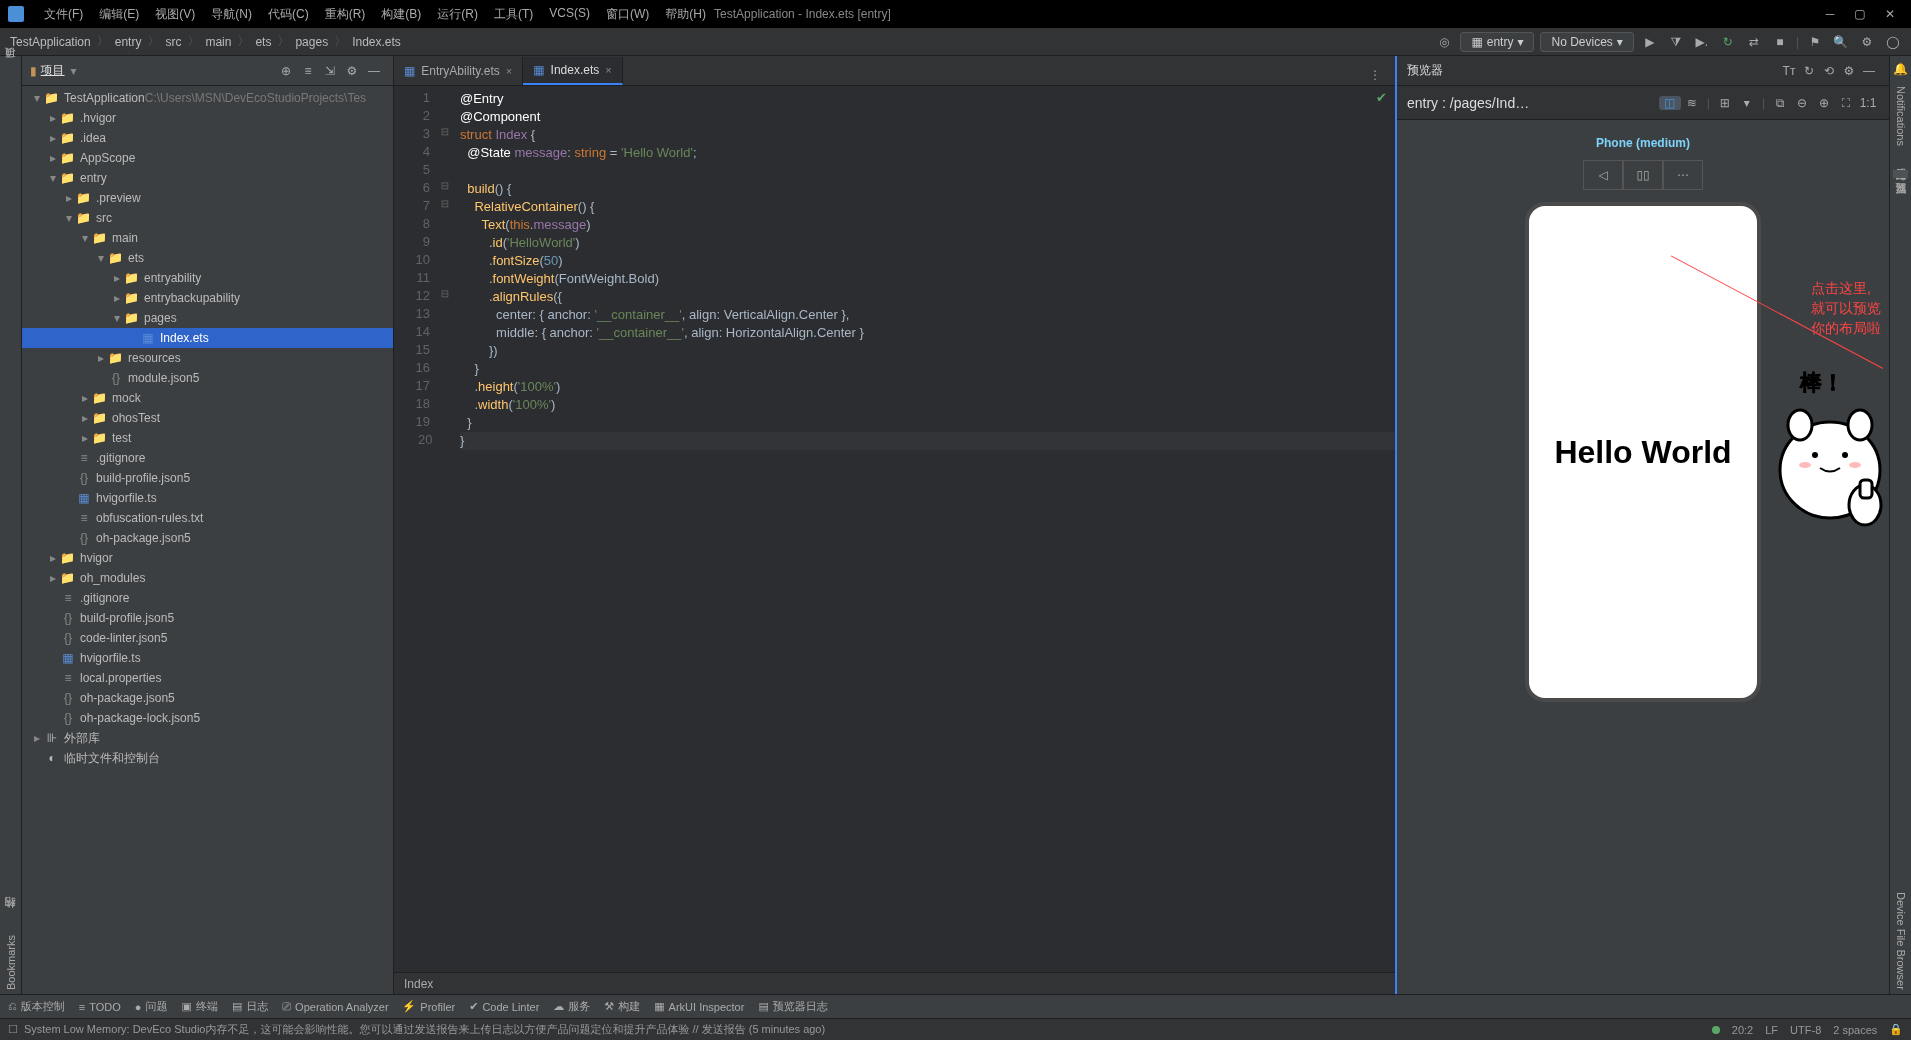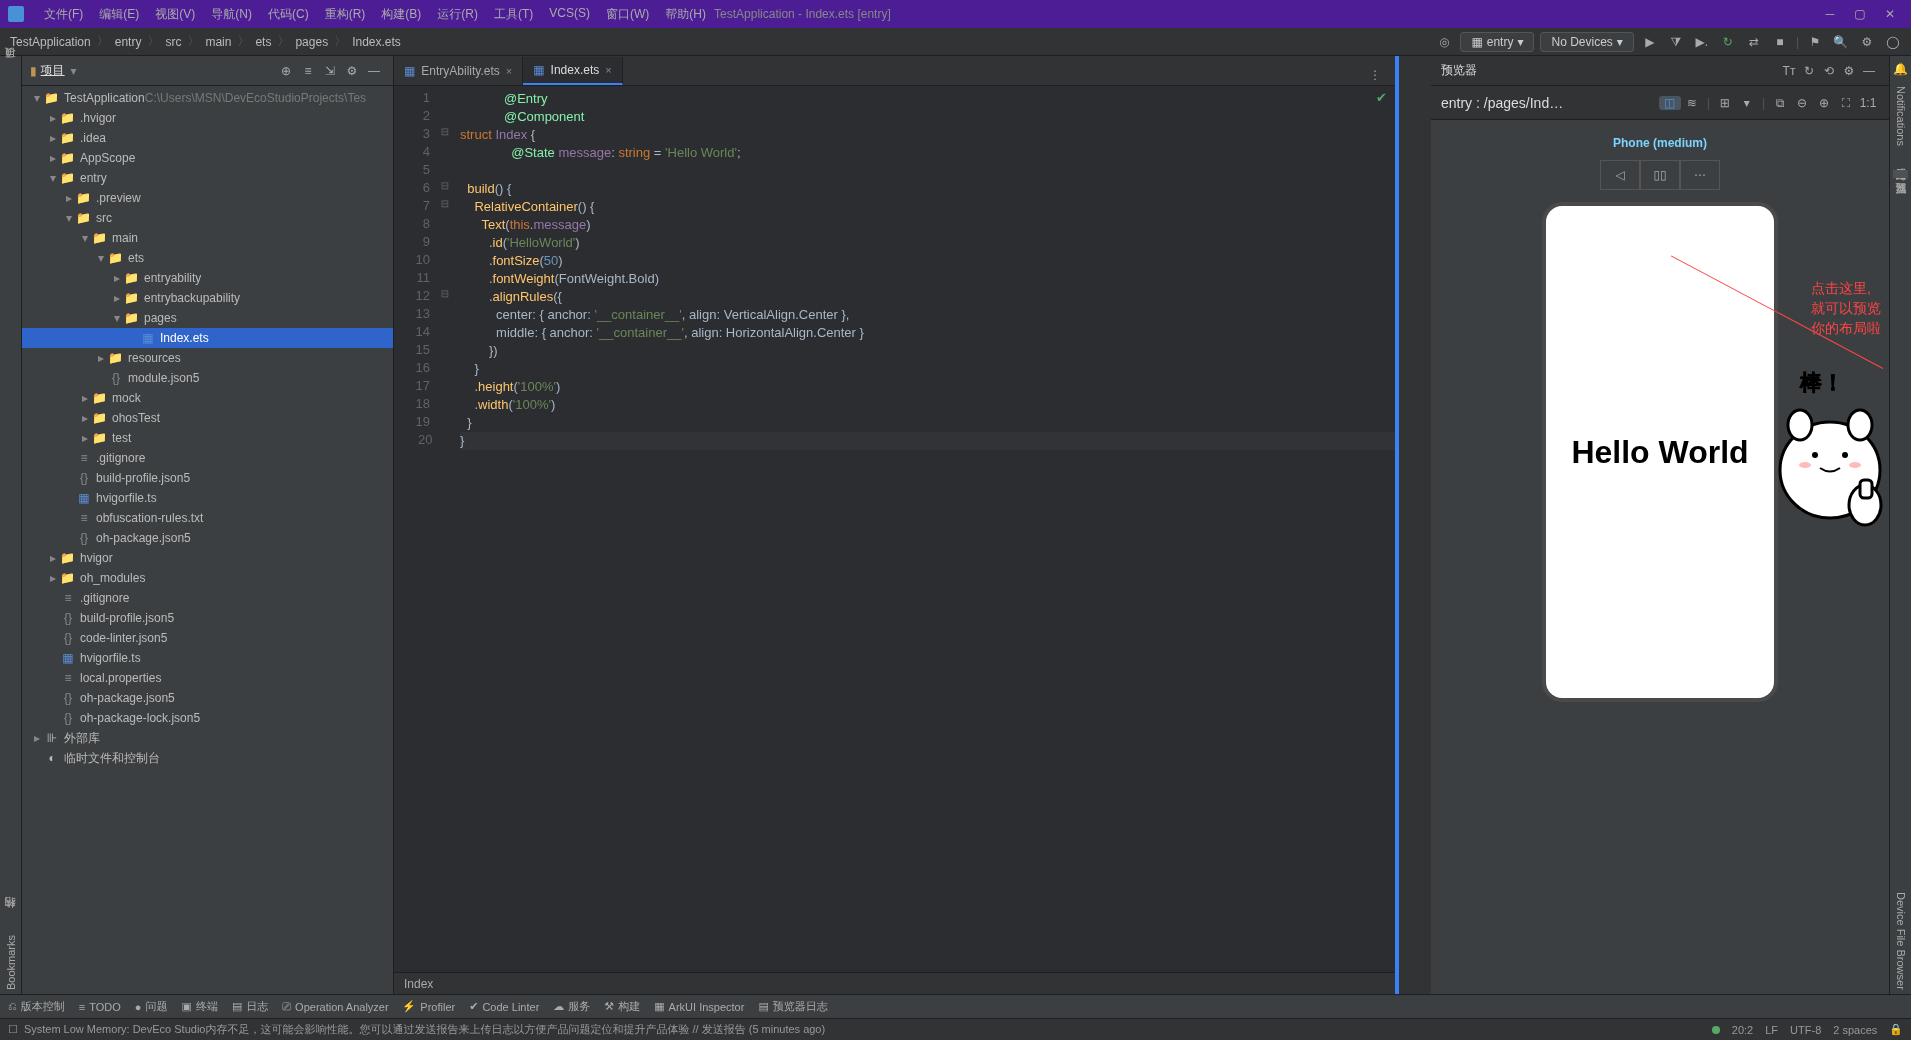--- a/index.html
+++ b/index.html
@@ -1,17 +1,17 @@
 <!DOCTYPE html>
 <html><head>
 <meta charset="utf-8">
 <style>
 * { margin:0; padding:0; box-sizing:border-box; font-family:"Segoe UI","Microsoft YaHei",sans-serif; }
 body { background:#2b2d30; color:#bbb; font-size:12px; overflow:hidden; width:1911px; height:1040px; position:relative; }
-.titlebar { height:28px; background:#4c1d95; display:flex; align-items:center; padding:0 8px; color:#aaa; }
+.titlebar { height:28px; background:#000000; display:flex; align-items:center; padding:0 8px; color:#aaa; }
 .titlebar .logo { width:16px; height:16px; background:#4a90d9; border-radius:2px; margin-right:12px; }
 .titlebar .menu-item { padding:0 8px; cursor:default; }
 .titlebar .title-text { flex:1; color:#888; }
 .titlebar .win-btns { display:flex; gap:16px; padding-right:6px; }
 .titlebar .win-btns span { width:14px; text-align:center; cursor:default; }
 .navbar { height:28px; background:#313335; display:flex; align-items:center; padding:0 8px; border-bottom:1px solid #1e1f22; }
 .crumbs { display:flex; align-items:center; gap:4px; }
 .crumb { color:#bbb; padding:0 2px; }
 .chev { color:#666; }
 .nav-right { margin-left:auto; display:flex; align-items:center; gap:6px; }
@@ -43,32 +43,32 @@
 .tabs { height:30px; background:#313335; display:flex; align-items:flex-end; border-bottom:1px solid #1e1f22; }
 .tab { height:28px; padding:0 10px; display:flex; align-items:center; gap:6px; color:#aaa; background:#313335; border-right:1px solid #1e1f22; }
 .tab.active { background:#2b2d30; color:#ddd; border-bottom:2px solid #3b82f6; }
 .tab .close { color:#888; font-size:11px; }
 .editor-right-tools { margin-left:auto; display:flex; align-items:center; padding:0 10px; gap:8px; }
 .code-body { flex:1; display:flex; font-family:Consolas,monospace; font-size:13px; position:relative; }
 .gutter { width:44px; background:#2b2d30; text-align:right; padding:4px 8px 0 0; color:#606366; user-select:none; }
 .fold { width:14px; background:#2b2d30; padding-top:4px; }
 .fold .fm { height:18px; text-align:center; color:#666; font-size:10px; }
 .code { flex:1; padding:4px 0 0 8px; line-height:18px; white-space:pre; }
-.k-dec { color:#86efac;margin-left:44px; }
+.k-dec { color:#ffffff; }
 .k-kw { color:#cc7832; }
 .k-str { color:#6a8759; }
 .k-type { color:#cc7832; }
 .k-ident { color:#9876aa; }
 .k-func { color:#ffc66d; }
 .k-num { color:#6897bb; }
 .k-plain { color:#a9b7c6; }
 .caret-line { background:rgba(255,255,255,0.03); }
 .check { position:absolute; top:4px; right:8px; color:#59a869; }
 .crumbbar { height:22px; background:#313335; border-top:1px solid #1e1f22; display:flex; align-items:center; padding:0 10px; color:#aaa; }
-.preview-panel { width:494px; background:#313335; border-left:4px solid #3b82f6; display:flex; flex-direction:column;padding-left:32px; }
+.preview-panel { width:494px; background:#313335; border-left:2px solid #3b82f6; display:flex; flex-direction:column; }
 .pv-head { height:30px; display:flex; align-items:center; padding:0 10px; border-bottom:1px solid #1e1f22; }
 .pv-head .title { color:#ddd; }
 .pv-head .spacer { flex:1; }
 .pv-sub { height:34px; display:flex; align-items:center; padding:0 10px; border-bottom:1px solid #1e1f22; }
 .pv-sub .path { color:#ddd; font-size:14px; }
 .pv-sub .spacer { flex:1; }
 .pv-sub .ico { width:22px; text-align:center; color:#aaa; }
 .pv-sub .active-ico { background:#4a5560; border-radius:3px; color:#4a90d9; }
 .pv-body { flex:1; background:#3c3f41; display:flex; flex-direction:column; align-items:center; padding:16px 0; position:relative; overflow:hidden; }
 .pv-devlabel { color:#7dd3fc; font-weight:600; margin-bottom:10px; }

